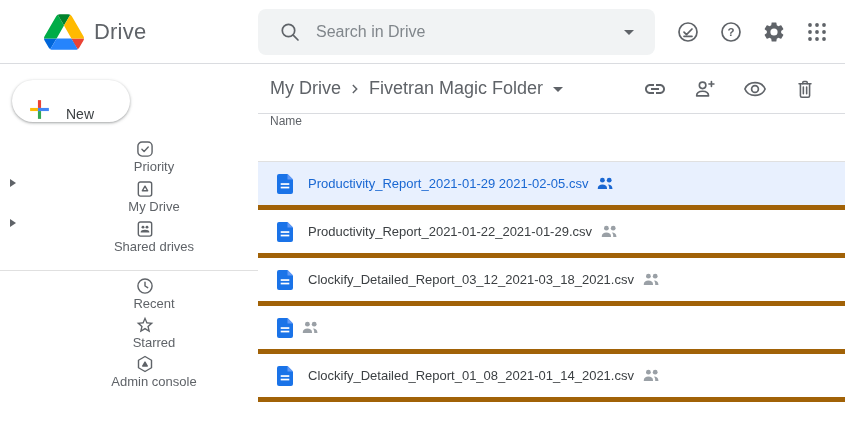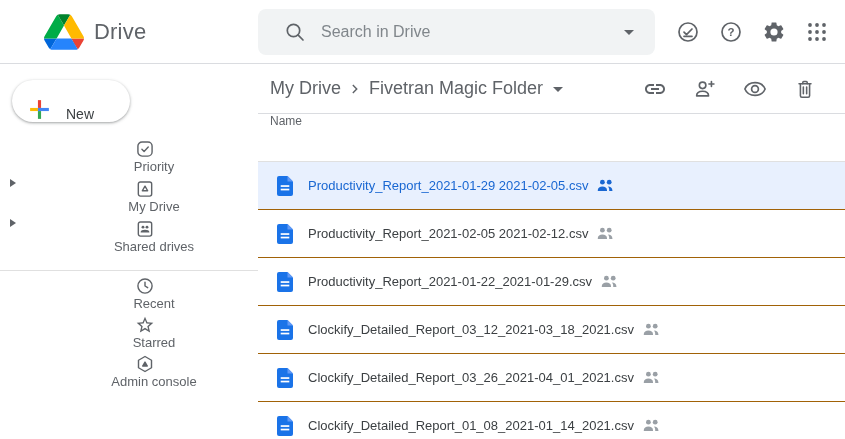--- a/index.html
+++ b/index.html
@@ -5,21 +5,21 @@
   * { margin:0; padding:0; box-sizing:border-box; }
   html,body { width:845px; height:439px; overflow:hidden; background:#fff;
               font-family:"Liberation Sans", sans-serif; }
   svg { display:block; }
 
   
   .topbar { height:64px; display:flex; align-items:center; border-bottom:1px solid #dadce0; background:#fff; }
   .logo-area { width:258px; display:flex; align-items:center; padding-left:44px; }
   .logo-area .wordmark { font-size:22px; color:#5f6368; margin-left:10px; letter-spacing:.2px; }
   .searchbar { width:397px; height:46px; background:#f1f3f4; border-radius:8px;
-               display:flex; align-items:center; padding:0 14px 0 25px; }
+               display:flex; align-items:center; padding:0 14px 0 20px; }
   .searchbar .ph { font-size:16px; color:#80868b; margin-left:14px; flex:1; }
   .topbar-icons { display:flex; align-items:center; gap:19px; margin-left:21px; }
   .icon-btn { width:24px; height:24px; display:flex; align-items:center; justify-content:center; cursor:pointer; }
 
   
   .main { display:flex; height:375px; }
   .sidebar { width:258px; padding-top:16px; background:#fff; flex:none; }
   .content { flex:1; min-width:0; }
 
   
@@ -45,21 +45,21 @@
   .crumb-sep { margin:0 4px; }
   .crumb-caret { width:0; height:0; border-left:5px solid transparent; border-right:5px solid transparent;
                  border-top:5px solid #5f6368; margin-left:10px; margin-top:2px; }
   .crumb-actions { margin-left:auto; display:flex; align-items:center; gap:26px; }
 
   .list-header { height:48px; display:flex; align-items:flex-start; padding-left:12px;
                  border-bottom:1px solid #e0e0e0; }
   .list-header .col { font-size:12px; font-weight:500; color:#5f6368; }
 
   .file-row { height:48px; display:flex; align-items:center; padding-left:19px;
-              border-bottom:1px solid #a16207; cursor:pointer; background:#fff; }
+              border-bottom:5px solid #a16207; cursor:pointer; background:#fff; }
   .file-row .fname { margin-left:15px; font-size:13px; font-weight:500; color:#3c4043; white-space:nowrap; }
   .file-row .shared-ic { margin-left:9px; }
   .file-row .shared-ic svg path, .file-row .shared-ic svg circle { fill:#9aa0a6; }
   .file-row.selected { background:#e8f0fe; }
   .file-row.selected .fname { color:#1967d2; }
   .file-row.selected .shared-ic svg path, .file-row.selected .shared-ic svg circle { fill:#1967d2; }
 
   .stroke-ic { stroke:#5f6368; fill:none; stroke-width:1.7; stroke-linecap:round; stroke-linejoin:round; }
 </style>
 </head>
@@ -268,109 +268,89 @@
       <span class="shared-ic">
         <svg width="18" height="13" viewBox="0 0 18 13">
           <circle cx="5.4" cy="3.2" r="2.4"></circle>
             <circle cx="12.2" cy="3.2" r="2.4"></circle>
           <path d="M.8 11.2c0-2.4 2.1-3.7 4.6-3.7s4.6 1.3 4.6 3.7v.9H.8z"></path>
           <path d="M11 7.6c2.4.1 4.4 1.4 4.4 3.6v.9h-3.2v-1.3c0-1.3-.5-2.4-1.2-3.2z"></path>
         </svg>
       </span>
     </div>
 
+
     <div class="file-row">
       <span>
         <svg width="16" height="20" viewBox="0 0 16 20">
           <path d="M2 0h8.5L16 5.5V18a2 2 0 0 1-2 2H2a2 2 0 0 1-2-2V2a2 2 0 0 1 2-2z" fill="#1a73e8"></path>
           <path d="M10.5 0L16 5.5h-5.5z" fill="#6199f6"></path>
           <rect x="3.7" y="9.2" width="8.6" height="1.7" fill="#fff"></rect>
           <rect x="3.7" y="12.7" width="8.6" height="1.7" fill="#fff"></rect>
         </svg>
       </span>
-      <span class="fname">Productivity_Report_2021-02-05 2021-02-12.csv</span>
+      <span class="fname">Productivity_Report_2021-01-22_2021-01-29.csv</span>
       <span class="shared-ic">
         <svg width="18" height="13" viewBox="0 0 18 13">
           <circle cx="5.4" cy="3.2" r="2.4"></circle>
             <circle cx="12.2" cy="3.2" r="2.4"></circle>
           <path d="M.8 11.2c0-2.4 2.1-3.7 4.6-3.7s4.6 1.3 4.6 3.7v.9H.8z"></path>
           <path d="M11 7.6c2.4.1 4.4 1.4 4.4 3.6v.9h-3.2v-1.3c0-1.3-.5-2.4-1.2-3.2z"></path>
         </svg>
       </span>
     </div>
 
     <div class="file-row">
       <span>
         <svg width="16" height="20" viewBox="0 0 16 20">
           <path d="M2 0h8.5L16 5.5V18a2 2 0 0 1-2 2H2a2 2 0 0 1-2-2V2a2 2 0 0 1 2-2z" fill="#1a73e8"></path>
           <path d="M10.5 0L16 5.5h-5.5z" fill="#6199f6"></path>
           <rect x="3.7" y="9.2" width="8.6" height="1.7" fill="#fff"></rect>
           <rect x="3.7" y="12.7" width="8.6" height="1.7" fill="#fff"></rect>
         </svg>
       </span>
-      <span class="fname">Productivity_Report_2021-01-22_2021-01-29.csv</span>
+      <span class="fname">Clockify_Detailed_Report_03_12_2021-03_18_2021.csv</span>
       <span class="shared-ic">
         <svg width="18" height="13" viewBox="0 0 18 13">
           <circle cx="5.4" cy="3.2" r="2.4"></circle>
             <circle cx="12.2" cy="3.2" r="2.4"></circle>
           <path d="M.8 11.2c0-2.4 2.1-3.7 4.6-3.7s4.6 1.3 4.6 3.7v.9H.8z"></path>
           <path d="M11 7.6c2.4.1 4.4 1.4 4.4 3.6v.9h-3.2v-1.3c0-1.3-.5-2.4-1.2-3.2z"></path>
         </svg>
       </span>
     </div>
 
     <div class="file-row">
       <span>
         <svg width="16" height="20" viewBox="0 0 16 20">
           <path d="M2 0h8.5L16 5.5V18a2 2 0 0 1-2 2H2a2 2 0 0 1-2-2V2a2 2 0 0 1 2-2z" fill="#1a73e8"></path>
           <path d="M10.5 0L16 5.5h-5.5z" fill="#6199f6"></path>
           <rect x="3.7" y="9.2" width="8.6" height="1.7" fill="#fff"></rect>
           <rect x="3.7" y="12.7" width="8.6" height="1.7" fill="#fff"></rect>
         </svg>
       </span>
-      <span class="fname">Clockify_Detailed_Report_03_12_2021-03_18_2021.csv</span>
       <span class="shared-ic">
         <svg width="18" height="13" viewBox="0 0 18 13">
           <circle cx="5.4" cy="3.2" r="2.4"></circle>
             <circle cx="12.2" cy="3.2" r="2.4"></circle>
           <path d="M.8 11.2c0-2.4 2.1-3.7 4.6-3.7s4.6 1.3 4.6 3.7v.9H.8z"></path>
           <path d="M11 7.6c2.4.1 4.4 1.4 4.4 3.6v.9h-3.2v-1.3c0-1.3-.5-2.4-1.2-3.2z"></path>
         </svg>
       </span>
     </div>
 
     <div class="file-row">
       <span>
         <svg width="16" height="20" viewBox="0 0 16 20">
           <path d="M2 0h8.5L16 5.5V18a2 2 0 0 1-2 2H2a2 2 0 0 1-2-2V2a2 2 0 0 1 2-2z" fill="#1a73e8"></path>
           <path d="M10.5 0L16 5.5h-5.5z" fill="#6199f6"></path>
           <rect x="3.7" y="9.2" width="8.6" height="1.7" fill="#fff"></rect>
           <rect x="3.7" y="12.7" width="8.6" height="1.7" fill="#fff"></rect>
         </svg>
       </span>
-      <span class="fname">Clockify_Detailed_Report_03_26_2021-04_01_2021.csv</span>
-      <span class="shared-ic">
-        <svg width="18" height="13" viewBox="0 0 18 13">
-          <circle cx="5.4" cy="3.2" r="2.4"></circle>
-            <circle cx="12.2" cy="3.2" r="2.4"></circle>
-          <path d="M.8 11.2c0-2.4 2.1-3.7 4.6-3.7s4.6 1.3 4.6 3.7v.9H.8z"></path>
-          <path d="M11 7.6c2.4.1 4.4 1.4 4.4 3.6v.9h-3.2v-1.3c0-1.3-.5-2.4-1.2-3.2z"></path>
-        </svg>
-      </span>
-    </div>
-
-    <div class="file-row">
-      <span>
-        <svg width="16" height="20" viewBox="0 0 16 20">
-          <path d="M2 0h8.5L16 5.5V18a2 2 0 0 1-2 2H2a2 2 0 0 1-2-2V2a2 2 0 0 1 2-2z" fill="#1a73e8"></path>
-          <path d="M10.5 0L16 5.5h-5.5z" fill="#6199f6"></path>
-          <rect x="3.7" y="9.2" width="8.6" height="1.7" fill="#fff"></rect>
-          <rect x="3.7" y="12.7" width="8.6" height="1.7" fill="#fff"></rect>
-        </svg>
-      </span>
       <span class="fname">Clockify_Detailed_Report_01_08_2021-01_14_2021.csv</span>
       <span class="shared-ic">
         <svg width="18" height="13" viewBox="0 0 18 13">
           <circle cx="5.4" cy="3.2" r="2.4"></circle>
             <circle cx="12.2" cy="3.2" r="2.4"></circle>
           <path d="M.8 11.2c0-2.4 2.1-3.7 4.6-3.7s4.6 1.3 4.6 3.7v.9H.8z"></path>
           <path d="M11 7.6c2.4.1 4.4 1.4 4.4 3.6v.9h-3.2v-1.3c0-1.3-.5-2.4-1.2-3.2z"></path>
         </svg>
       </span>
     </div>

